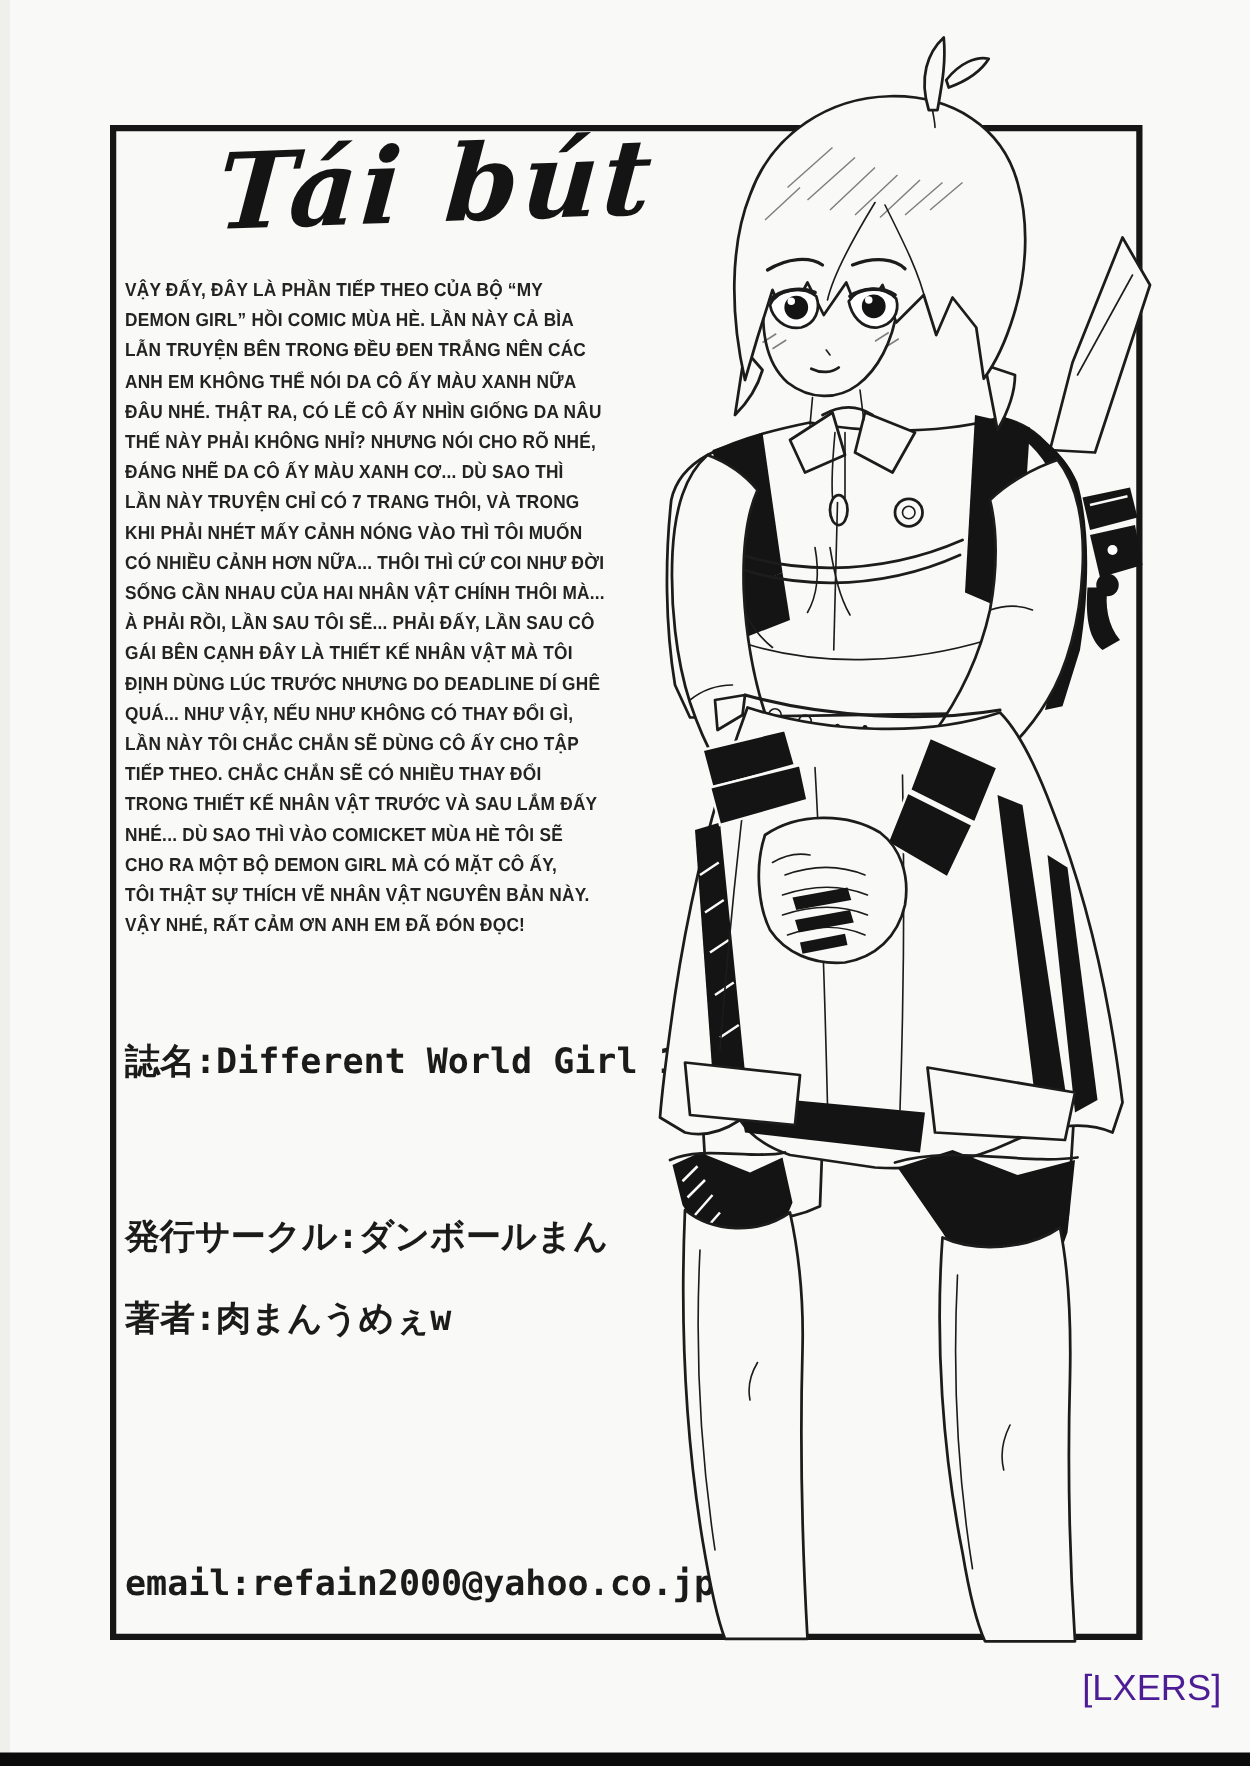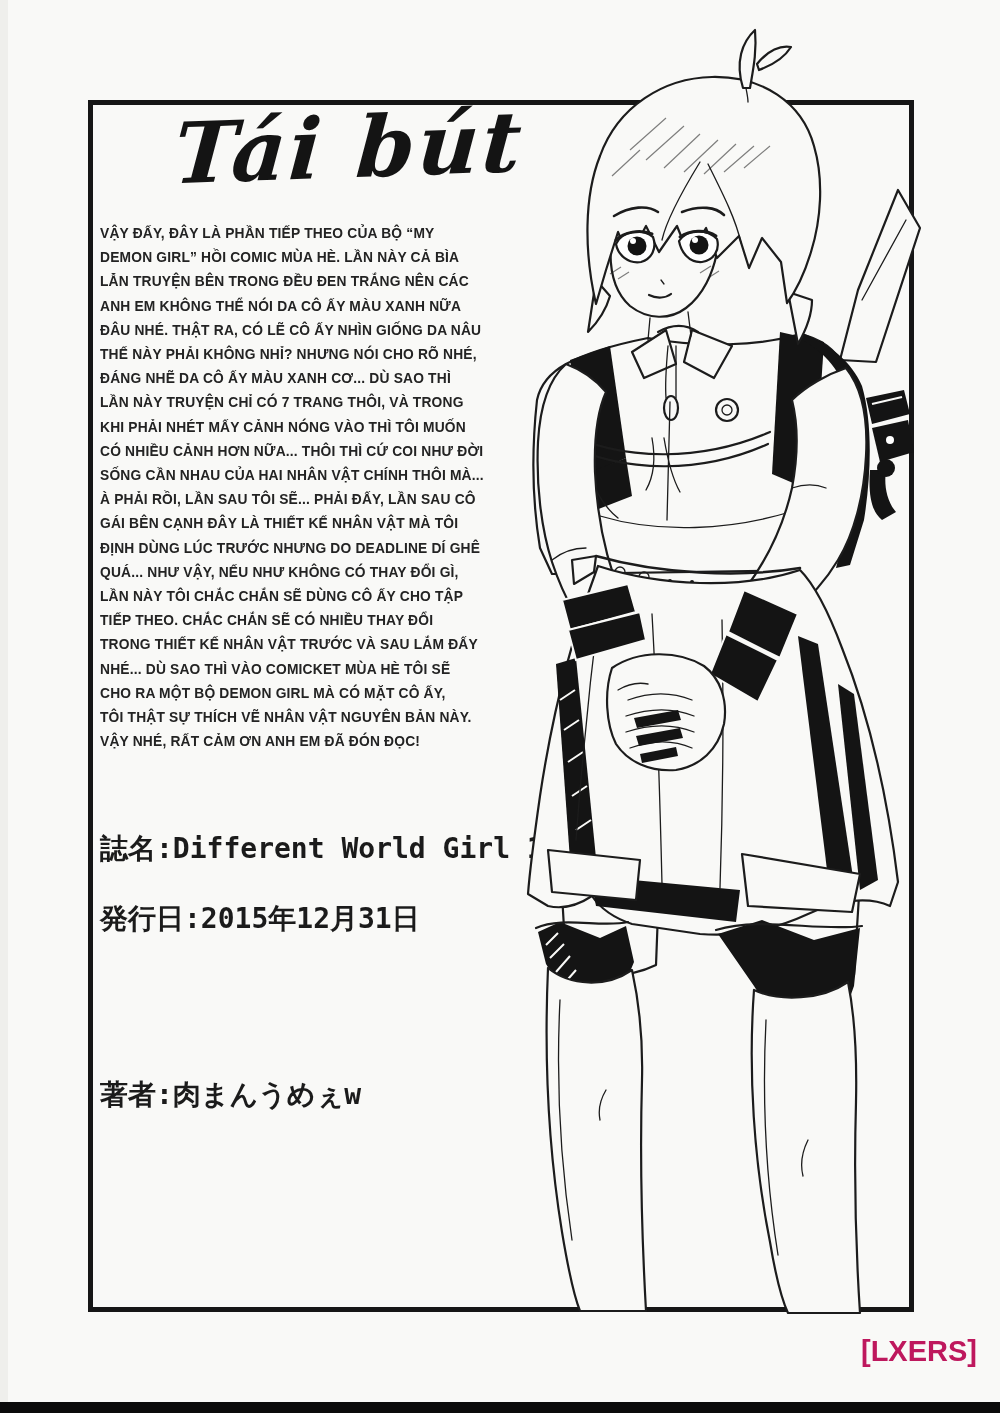--- a/index.html
+++ b/index.html
@@ -12,21 +12,21 @@
          font-family:"DejaVu Serif",serif;font-style:italic;font-weight:bold;
          font-size:84px;letter-spacing:3px;color:#141414;
          transform:rotate(-2deg) skewX(-6deg);transform-origin:left top;}
   .afterword{position:absolute;left:100px;top:221px;width:500px;
              font-weight:bold;font-size:15px;line-height:24.2px;letter-spacing:.2px;
              white-space:pre-line;color:#232323;
              transform:scaleX(.92);transform-origin:left top;}
   .credit{position:absolute;left:100px;font-family:"DejaVu Sans Mono",monospace;
           font-weight:bold;font-size:28px;color:#1b1b1b;white-space:pre;}
   .watermark{position:absolute;right:23px;top:1336px;text-align:right;
-             font-weight:bold;font-size:29px;line-height:30px;color:#be185d;}
+             font-weight:normal;font-size:29px;line-height:30px;color:#4c1d95;}
   .scan-edge-bottom{position:absolute;left:0;top:1402px;width:100%;height:11px;background:#0b0b0b;}
   svg.figure{position:absolute;left:0;top:0;}
   svg .ln{stroke:#1c1c1c;stroke-width:2.2;fill:none;stroke-linecap:round;stroke-linejoin:round;}
   svg .fp{fill:#f9f9f7;}
   svg .fw{fill:#ffffff;}
   svg .fk{fill:#141414;stroke:none;}
   svg .thin{stroke-width:1.3;}
   svg .hatch{stroke:#1c1c1c;stroke-width:1.2;opacity:.55;}
   svg .pline{stroke:#f9f9f7;stroke-width:2;fill:none;}
 </style>
@@ -57,22 +57,23 @@
 QUÁ... NHƯ VẬY, NẾU NHƯ KHÔNG CÓ THAY ĐỔI GÌ,
 LẦN NÀY TÔI CHẮC CHẮN SẼ DÙNG CÔ ẤY CHO TẬP
 TIẾP THEO. CHẮC CHẮN SẼ CÓ NHIỀU THAY ĐỔI
 TRONG THIẾT KẾ NHÂN VẬT TRƯỚC VÀ SAU LẮM ĐẤY
 NHÉ... DÙ SAO THÌ VÀO COMICKET MÙA HÈ TÔI SẼ
 CHO RA MỘT BỘ DEMON GIRL MÀ CÓ MẶT CÔ ẤY,
 TÔI THẬT SỰ THÍCH VẼ NHÂN VẬT NGUYÊN BẢN NÀY.
 VẬY NHÉ, RẤT CẢM ƠN ANH EM ĐÃ ĐÓN ĐỌC!</div>
 
   <div class="credit" style="top:830px">誌名:Different World Girl 1.5</div>
-  <div class="credit" style="top:900px">発行日:2015年12月31日</div>
-  <div class="credit" style="top:1076px">著者:肉まんうめぇw</div>
+  <div class="credit" style="top:970px">発行サークル:ダンボールまん</div>
+  <div class="credit" style="top:1036px">著者:肉まんうめぇw</div>
+  <div class="credit" style="top:1250px">email:refain2000@yahoo.co.jp</div>
 
   <svg class="figure" width="1000" height="1413" viewBox="0 0 1000 1413" aria-hidden="true">
 
     <g>
       <path class="ln fp" d="M840,360 L858,290 L898,190 L920,228 L876,362 Z"></path>
       <path class="ln thin" d="M862,300 L906,220"></path>
     </g>
 
     <g>
       <path class="ln fp" d="M648,338 C618,344 588,352 566,364 C548,374 540,386 537,400

